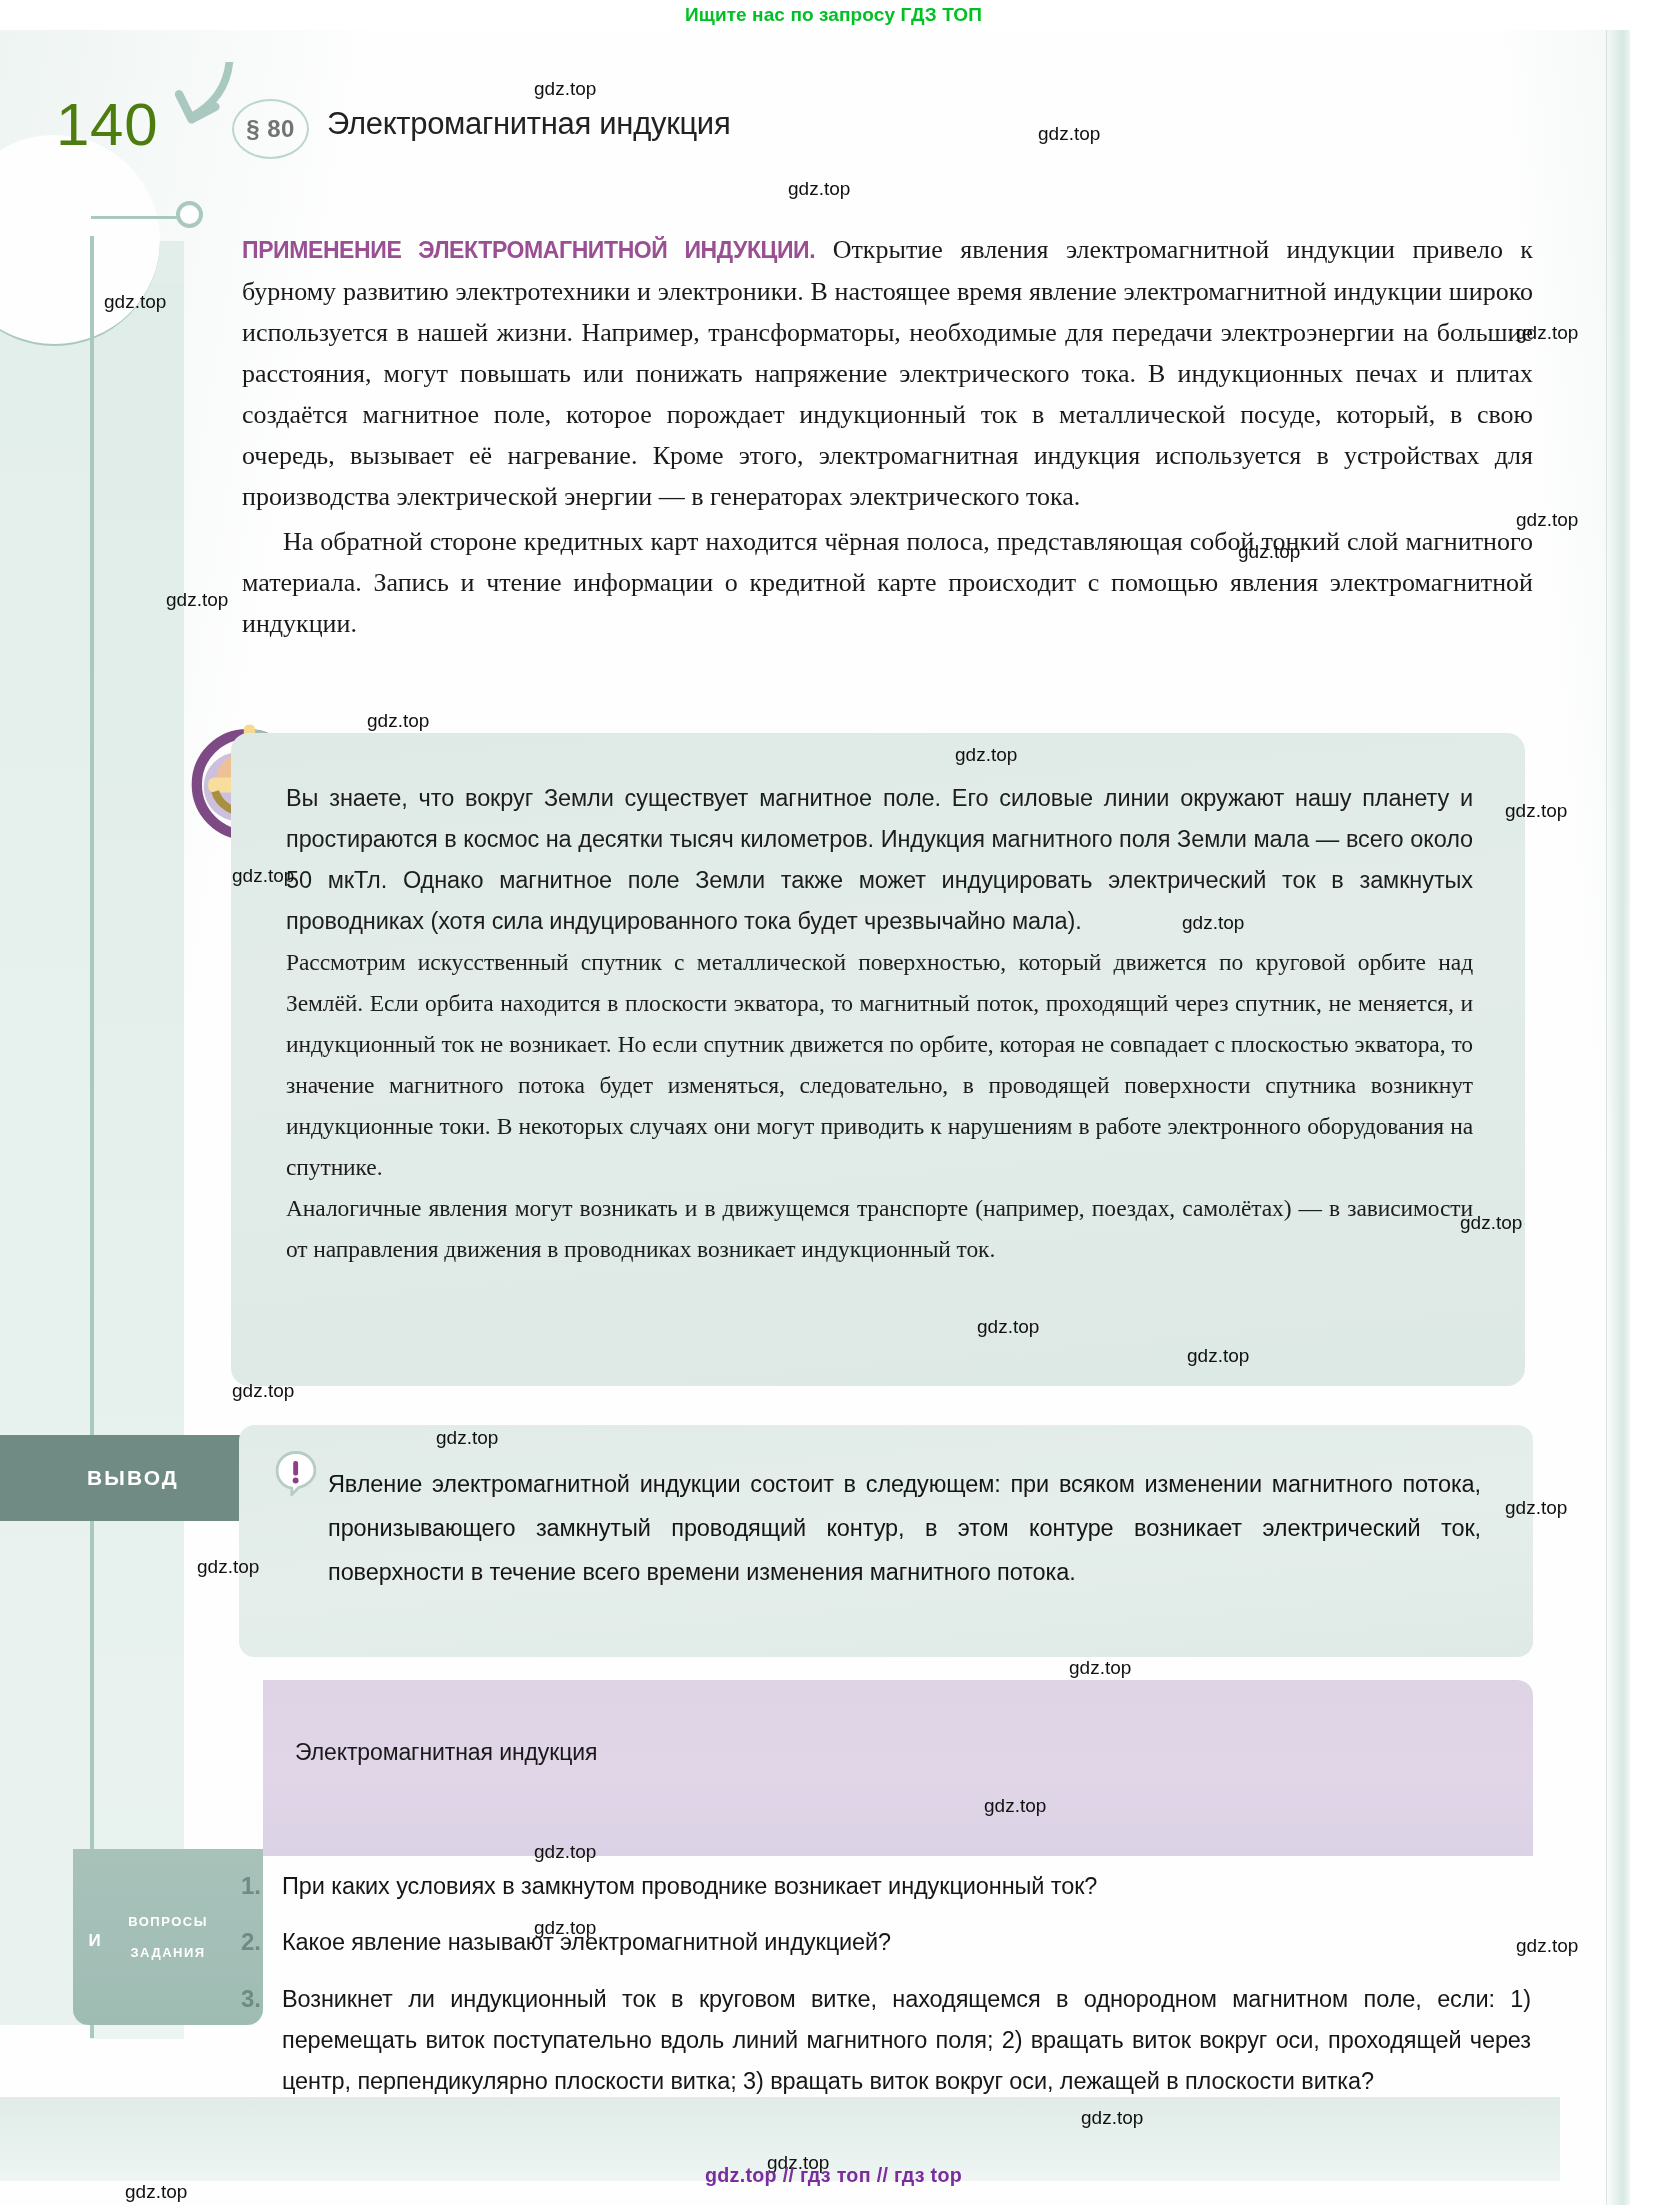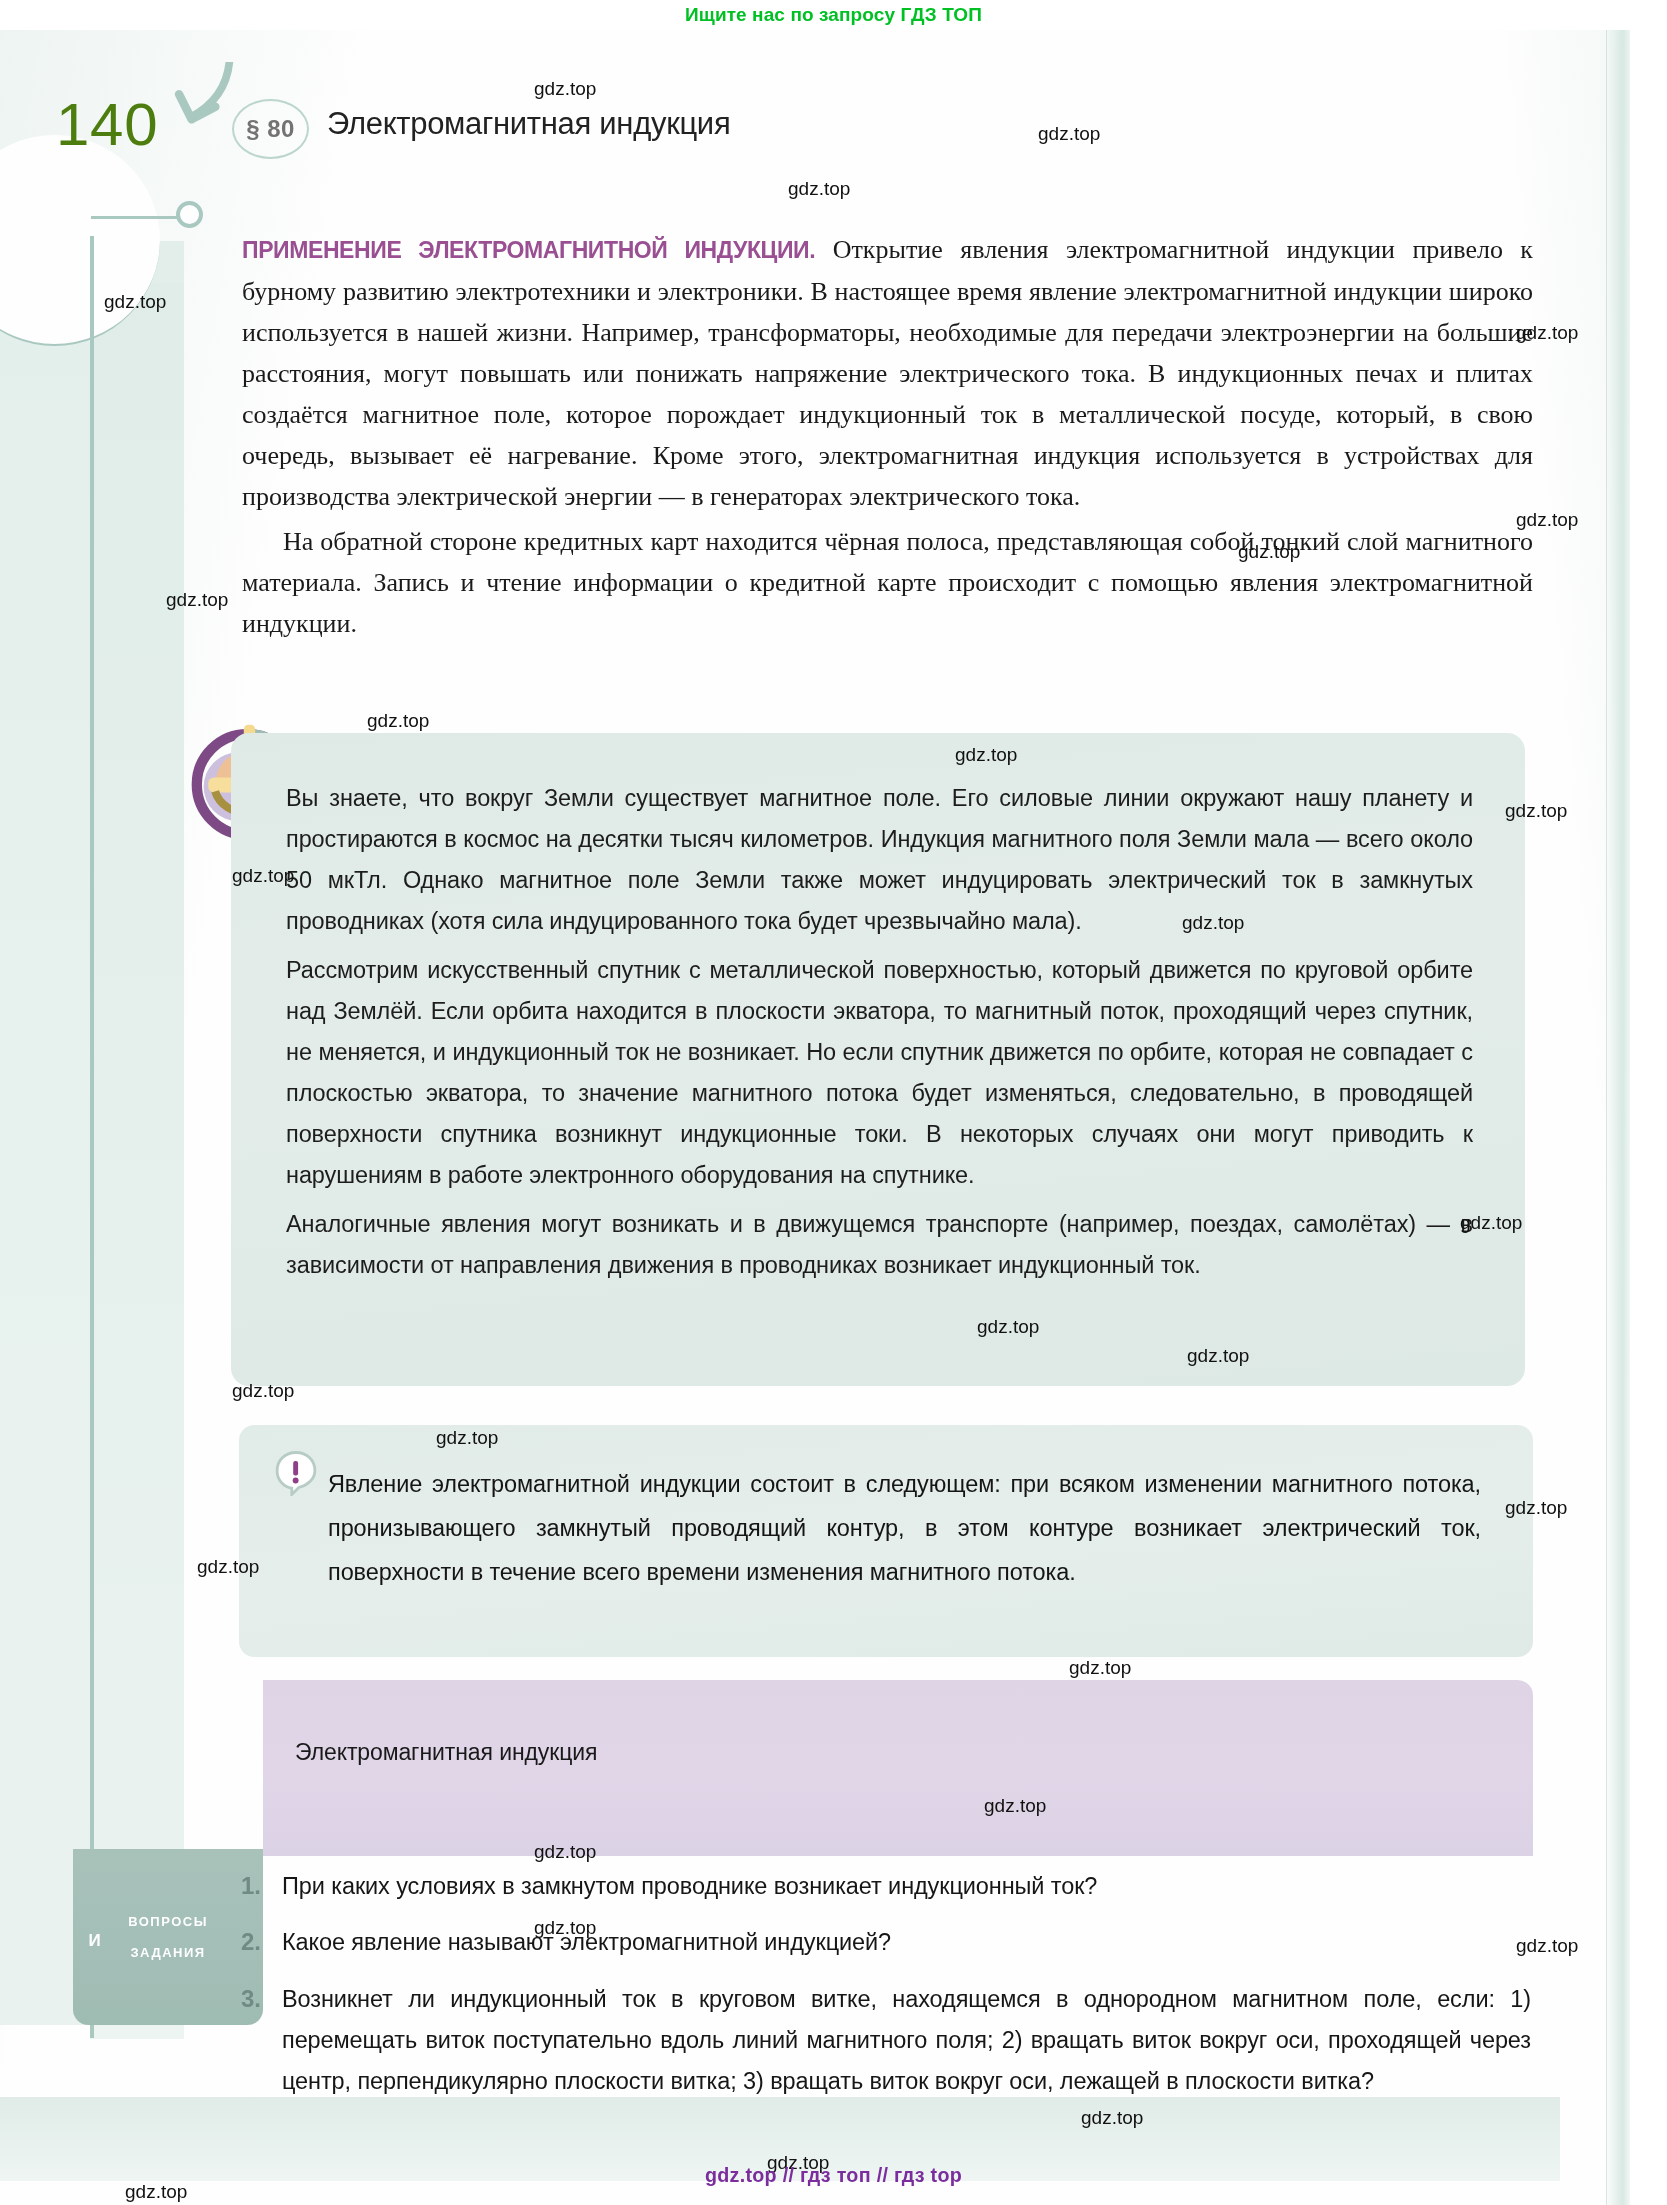--- a/index.html
+++ b/index.html
@@ -201,21 +201,21 @@
   }
   .info-par {
     font-family: "Liberation Sans", sans-serif;
     font-size: 23.5px;
     line-height: 41px;
     color: #1d1d1d;
     text-align: justify;
     margin: 0;
     letter-spacing: -0.1px;
   }
-  .info-par + .info-par { margin-top: 8px; }
+  .info-par + .info-par { margin-top: 0; font-family: Liberation Serif, serif; }
 
   
   .conc-tab {
     position: absolute;
     left: 0; top: 1405px;
     width: 266px; height: 86px;
     background: #6f8b83;
     border-top-right-radius: 18px;
     border-bottom-right-radius: 18px;
     display: flex;
@@ -429,20 +429,23 @@
     <circle cx="53" cy="38" r="11" fill="#f2efe2"></circle>
     <path d="M20 64 A30 26 0 0 0 78 64" fill="none" stroke="#a79040" stroke-width="7"></path>
   </svg>
 
   <div class="info-box">
     <p class="info-par">Вы знаете, что вокруг Земли существует магнитное поле. Его силовые линии окружают нашу планету и простираются в космос на десятки тысяч километров. Индукция магнитного поля Земли мала — всего около 50 мкТл. Однако магнитное поле Земли также может индуцировать электрический ток в замкнутых проводниках (хотя сила индуцированного тока будет чрезвычайно мала).</p>
     <p class="info-par">Рассмотрим искусственный спутник с металлической поверхностью, который движется по круговой орбите над Землёй. Если орбита находится в плоскости экватора, то магнитный поток, проходящий через спутник, не меняется, и индукционный ток не возникает. Но если спутник движется по орбите, которая не совпадает с плоскостью экватора, то значение магнитного потока будет изменяться, следовательно, в проводящей поверхности спутника возникнут индукционные токи. В некоторых случаях они могут приводить к нарушениям в работе электронного оборудования на спутнике.</p>
     <p class="info-par">Аналогичные явления могут возникать и в движущемся транспорте (например, поездах, самолётах) — в зависимости от направления движения в проводниках возникает индукционный ток.</p>
   </div>
 
+  <div class="conc-tab">
+    <span>ВЫВОД</span>
+  </div>
   <div class="conc-box">
     <p class="conc-par">Явление электромагнитной индукции состоит в следующем: при всяком изменении магнитного потока, пронизывающего замкнутый проводящий контур, в этом контуре возникает электрический ток, поверхности в течение всего времени изменения магнитного потока.</p>
   </div>
   <svg class="bang-icon" viewBox="0 0 60 64">
     <path d="M30 2 C14 2 3 13 3 28 C3 41 12 51 24 53 L24 62 L34 52 C46 49 57 40 57 28 C57 13 46 2 30 2 Z" fill="#ffffff" stroke="#b7ccc5" stroke-width="4"></path>
     <rect x="26" y="14" width="7" height="21" rx="3" fill="#8e3f86"></rect>
     <circle cx="29.5" cy="42" r="4.2" fill="#8e3f86"></circle>
   </svg>
 
   <div class="keywords-box">

